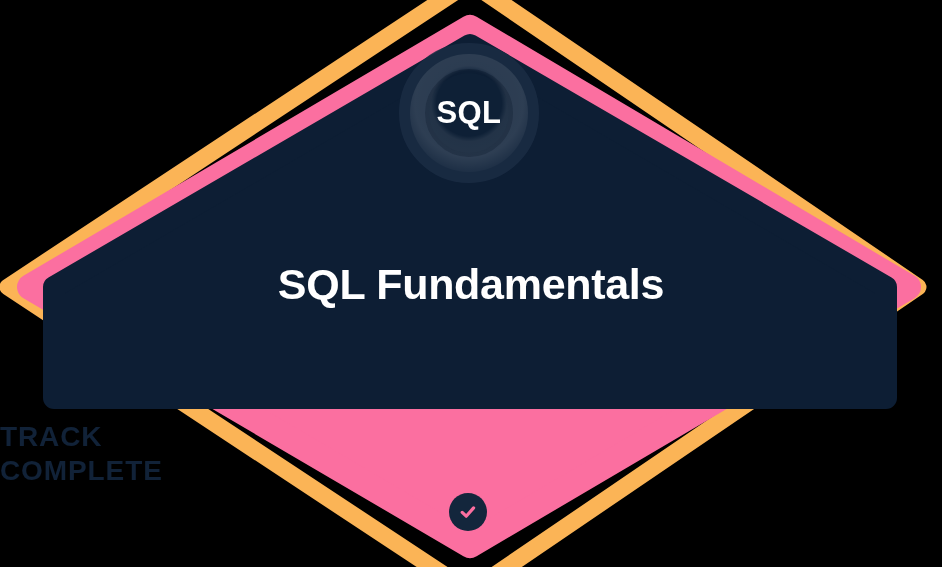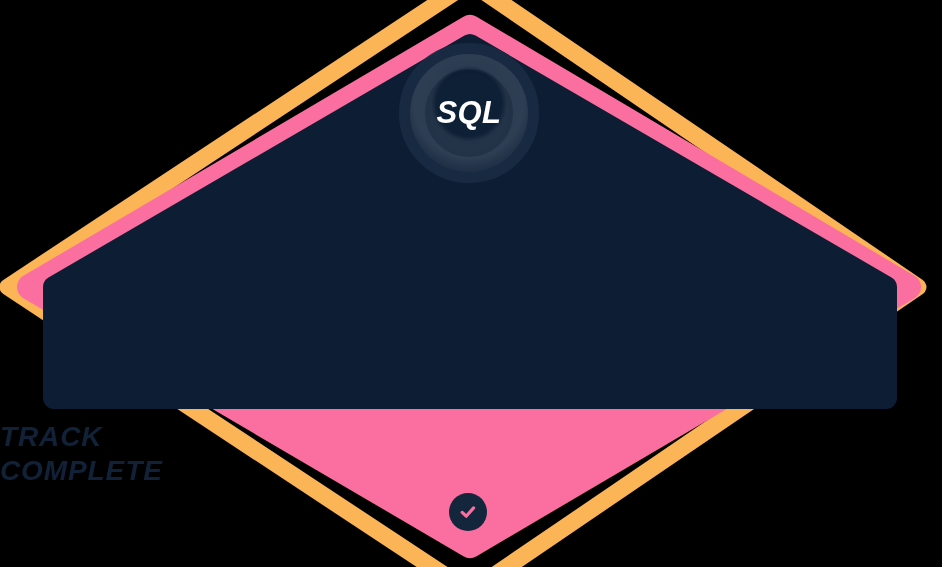--- a/index.html
+++ b/index.html
@@ -33,21 +33,20 @@
   }
 
   
   .overlay {
     position: absolute;
     top: 0;
     left: 0;
     width: 942px;
     height: 567px;
     pointer-events: none;
-    font-style: italic;
   }
 
   
   #sql-emblem {
     position: absolute;
     left: 410px;
     top: 54px;
     width: 118px;
     height: 118px;
     border-radius: 50%;
@@ -135,20 +134,21 @@
     <circle cx="469" cy="113" r="57" fill="none" stroke="#1B2D44" stroke-width="26" opacity="0.85"></circle>
     <circle cx="469" cy="113" r="40" fill="#0E2036"></circle>
   </svg>
 
   <div class="overlay">
 
     <div id="sql-emblem">
       <div id="sql-emblem-label">SQL</div>
     </div>
 
+    <div id="track-title">SQL Fundamentals</div>
 
     <div id="complete-caption">
       <span>TRACK</span>
       <span>COMPLETE</span>
     </div>
 
     <div id="check-badge">
       <svg width="22" height="22" viewBox="0 0 22 22">
         <path d="M 5.2 11.4 L 9.2 15.2 L 16.6 6.9" fill="none" stroke="#FB6FA0" stroke-width="3.2" stroke-linecap="round" stroke-linejoin="round"></path>
       </svg>

